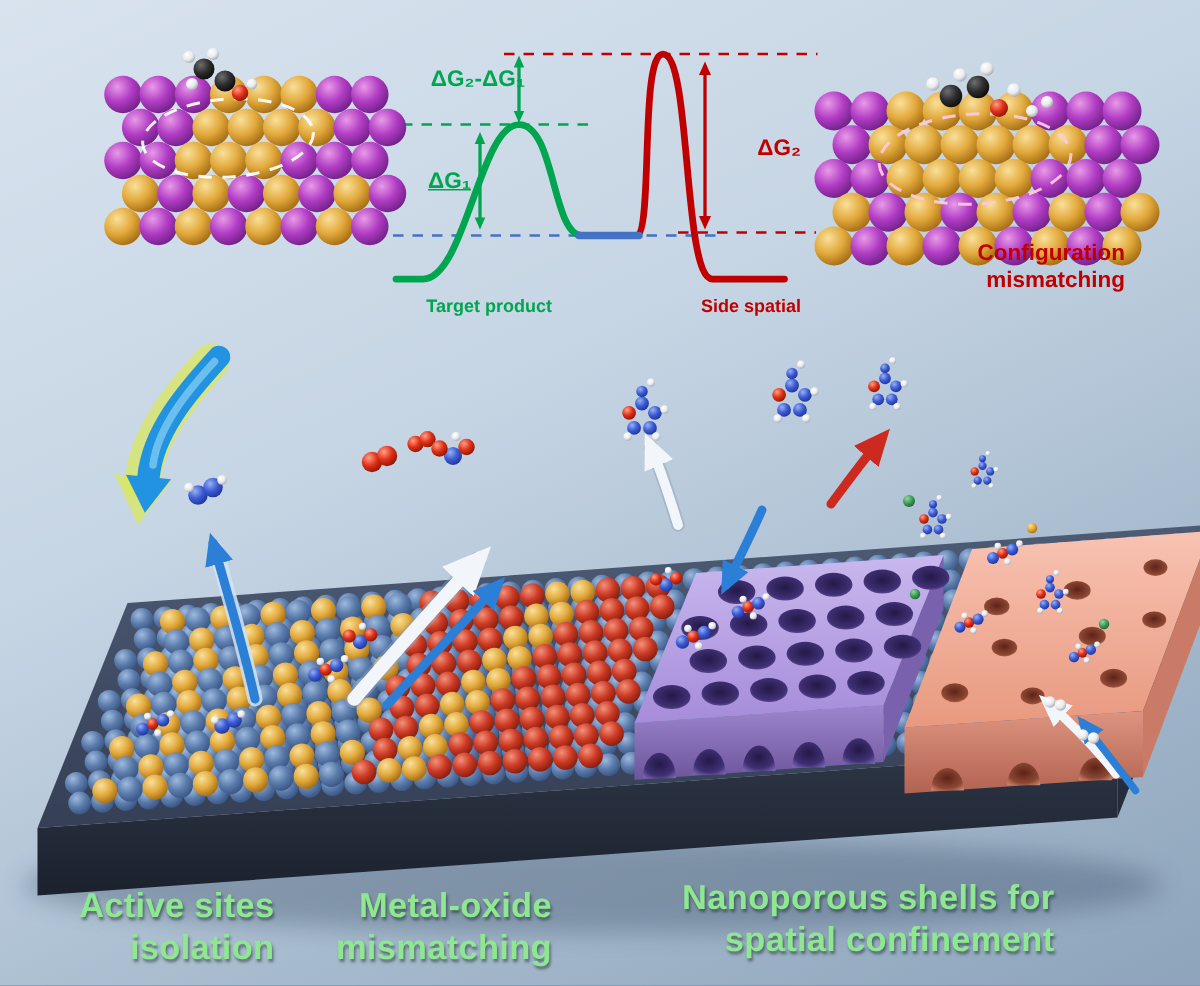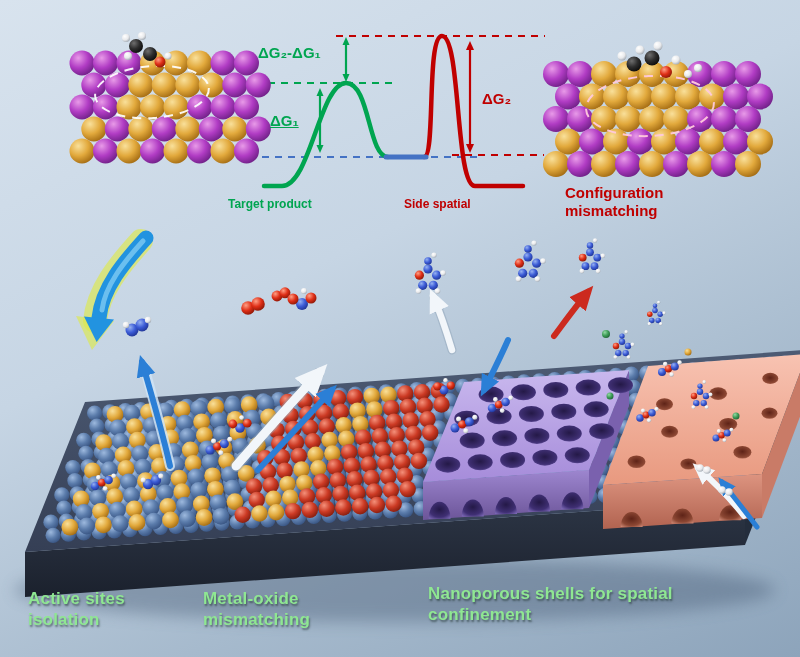--- a/index.html
+++ b/index.html
@@ -2,24 +2,24 @@
 <html><head>
 <meta charset="utf-8">
 <style>
   html,body{margin:0;padding:0;background:#7e96ad;}
   .fig{
     position:relative;width:800px;height:657px;overflow:hidden;
     font-family:"Liberation Sans","DejaVu Sans",sans-serif;
     background:linear-gradient(155deg,#d8e3ee 0%,#c6d5e4 40%,#a6bacd 72%,#8da4bb 100%);
   }
   .fig svg{position:absolute;left:0;top:0;}
-  .lbl{position:absolute;text-align:left;font-weight:bold;line-height:1.22;pointer-events:none;}
+  .lbl{position:absolute;text-align:right;font-weight:bold;line-height:1.22;pointer-events:none;}
   .sz15{font-size:15px;}
   .sz16{font-size:12px;}
-  .strat{font-size:17px;text-shadow:1px 2px 2px rgba(25,45,40,.55);letter-spacing:.2px;}
+  .strat{font-size:23px;text-shadow:1px 2px 2px rgba(25,45,40,.55);letter-spacing:.2px;}
 </style>
 </head>
 <body>
 
 <div class="fig">
 
 <svg id="scene" width="800" height="657" viewBox="0 0 800 657">
   <defs>
     <radialGradient id="gBlue" cx="0.35" cy="0.3" r="0.8">
       <stop offset="0" stop-color="#9db9de"></stop>
@@ -1113,21 +1113,21 @@
         <circle cx="688.0" cy="352.0" r="3.5" fill="url(#gGold)"></circle>
         <circle cx="736.0" cy="416.0" r="3.5" fill="url(#gGreenA)"></circle>
         <circle cx="700.0" cy="468.0" r="3.8" fill="url(#gWhite)"></circle>
         <circle cx="707.0" cy="470.0" r="3.8" fill="url(#gWhite)"></circle>
         <circle cx="722.0" cy="490.0" r="3.8" fill="url(#gWhite)"></circle>
         <circle cx="729.0" cy="492.0" r="3.8" fill="url(#gWhite)"></circle>
       </g>
 </svg>
 
 
-<div class="lbl sz15" style="left: 565px; top: 184px; width: 185px; color: rgb(192, 0, 0);">Configuration mismatching</div>
+<div class="lbl sz15" style="left: 565px; top: 160px; width: 185px; color: rgb(192, 0, 0);">Configuration mismatching</div>
 
 <div class="lbl sz15" style="left: 258px; top: 44px; width: 92px; color: rgb(0, 165, 80);">ΔG₂-ΔG₁</div>
 
 <div class="lbl sz15" style="left: 270px; top: 112px; width: 44px; color: rgb(0, 165, 80); text-decoration: underline;">ΔG₁</div>
 
 <div class="lbl sz15" style="left: 482px; top: 90px; width: 52px; color: rgb(192, 0, 0);">ΔG₂</div>
 
 <div class="lbl sz16" style="left: 228px; top: 197px; width: 140px; color: rgb(0, 165, 80);">Target product</div>
 
 <div class="lbl sz16" style="left: 404px; top: 197px; width: 130px; color: rgb(192, 0, 0);">Side spatial</div>

